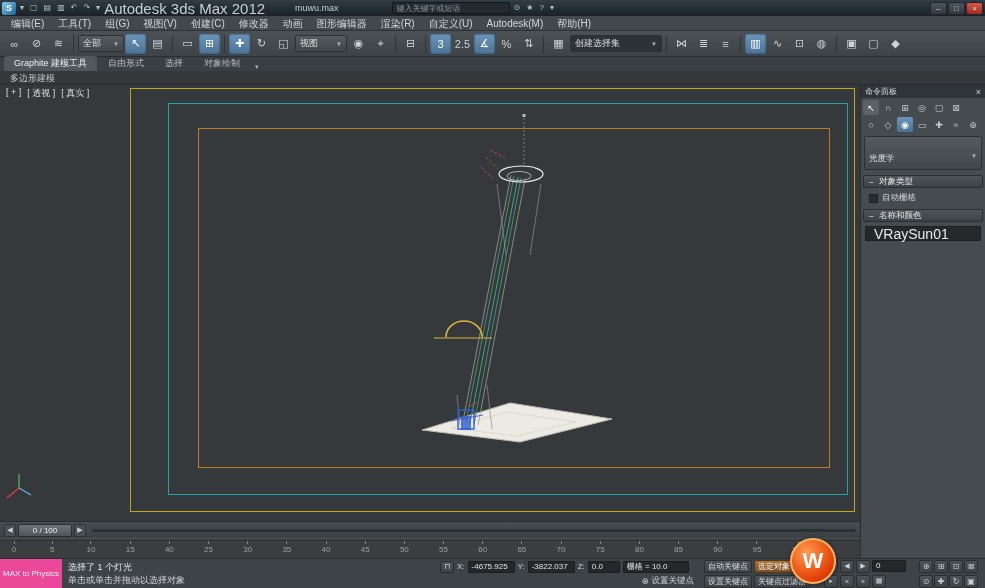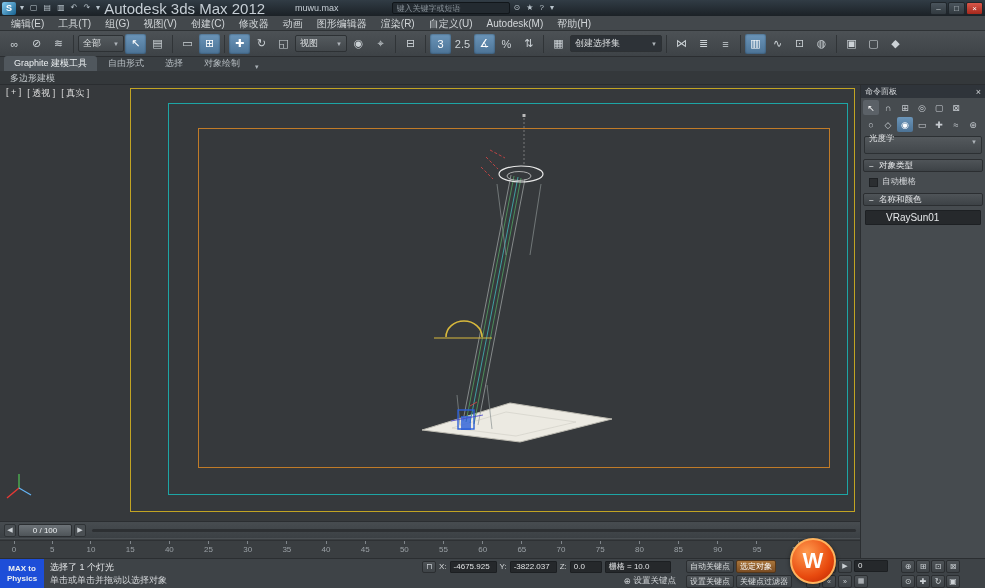--- a/index.html
+++ b/index.html
@@ -83,39 +83,39 @@
     border-left:1px solid #2b2e31;}
   .cp-header{height:13px;background:#2f343a;display:flex;align-items:center;justify-content:space-between;
     padding:0 4px;font-size:8px;color:#d8dbde;}
   .cp-x{font-size:9px;color:#cfd3d6;line-height:10px;}
   .cp-row{display:flex;align-items:center;gap:1px;padding:2px 2px 0 2px;}
   .cp-tab,.cp-cat{width:16px;height:15px;border-radius:2px;font-size:9px;color:#c7ccd1;
     display:flex;align-items:center;justify-content:center;}
   .cp-tab.active{background:#5b6167;color:#fff;}
   .cp-cat.active{background:linear-gradient(#6b95b9,#4c7396);color:#fff;}
   .cp-drop{margin:4px 3px 0 3px;height:15px;background:linear-gradient(#54595d,#42474b);
-    border:1px solid #2c3033;display:flex;align-items:flex-end;justify-content:space-between;
-    font-size:8.5px;color:#e3e5e7;padding:8px 4px;border-radius:2px;}
+    border:1px solid #2c3033;display:flex;align-items:flex-start;justify-content:space-between;
+    font-size:8.5px;color:#e3e5e7;padding:16px 4px;border-radius:2px;}
   .cp-drop .caret{font-size:6px;color:#aeb4b9;}
   .cp-rollout{margin:5px 2px 0 2px;height:13px;background:linear-gradient(#4f5458,#3d4246);
     border:1px solid #2b2e31;border-radius:2px;font-size:8.5px;color:#e4e6e8;
     display:flex;align-items:center;gap:5px;padding:0 5px;}
   .cp-check{display:flex;align-items:center;gap:4px;margin:4px 8px 0 8px;font-size:8.5px;color:#d2d5d8;}
   .cp-checkbox{width:9px;height:9px;background:#2b2e31;border:1px solid #1e2124;}
   .cp-btns{display:grid;grid-template-columns:1fr 1fr;gap:2px;margin:3px 4px 0 4px;}
   .cp-btn{height:15px;background:linear-gradient(#4f5458,#3e4347);border:1px solid #2b2e31;border-radius:2px;
     font-size:8px;color:#dcdfe1;display:flex;align-items:center;justify-content:center;white-space:nowrap;}
   .cp-name{margin:4px 4px 0 4px;height:15px;background:#26292c;border:1px solid #1d2023;
-    color:#e6e8ea;font-size:10px;display:flex;align-items:center;padding:0 20px;border-radius:1px;}
+    color:#e6e8ea;font-size:14px;display:flex;align-items:center;padding:0 8px;border-radius:1px;}
 
   
   .statusbar{position:absolute;left:0;top:558px;width:985px;height:30px;background:#3e4347;
     border-top:1px solid #2b2e31;display:flex;}
-  .sb-listener{width:44px;background:#1d4ed8;color:#eceff1;font-size:8px;display:flex;
-    align-items:center;justify-content:center;text-align:center;line-height:10px;font-weight:bold;}
+  .sb-listener{width:62px;background:#ec4899;color:#eceff1;font-size:8px;display:flex;
+    align-items:center;justify-content:center;text-align:center;line-height:10px;}
   .sb-prompts{width:376px;display:flex;flex-direction:column;justify-content:space-between;padding:2px 6px 1px 6px;}
   .sb-sel{font-size:9px;color:#e4e6e8;}
   .sb-prompt{font-size:9px;color:#d2d5d8;}
   .sb-strip{height:4px;background:#b8bbbd;border-radius:1px;margin-top:1px;}
   .sb-coords{width:266px;display:flex;flex-direction:column;justify-content:center;gap:2px;padding:1px 2px;}
   .sb-crow{display:flex;align-items:center;gap:3px;}
   .sb-lock{width:14px;height:12px;background:linear-gradient(#4e5357,#3e4347);border:1px solid #2b2e31;
     border-radius:2px;font-size:8px;color:#ccd1d5;display:flex;align-items:center;justify-content:center;}
   .sb-axis{font-size:8px;color:#d6d9db;}
   .sb-field{background:#25282b;border:1px solid #1c1f22;color:#e0e2e4;font-size:8px;height:12px;

